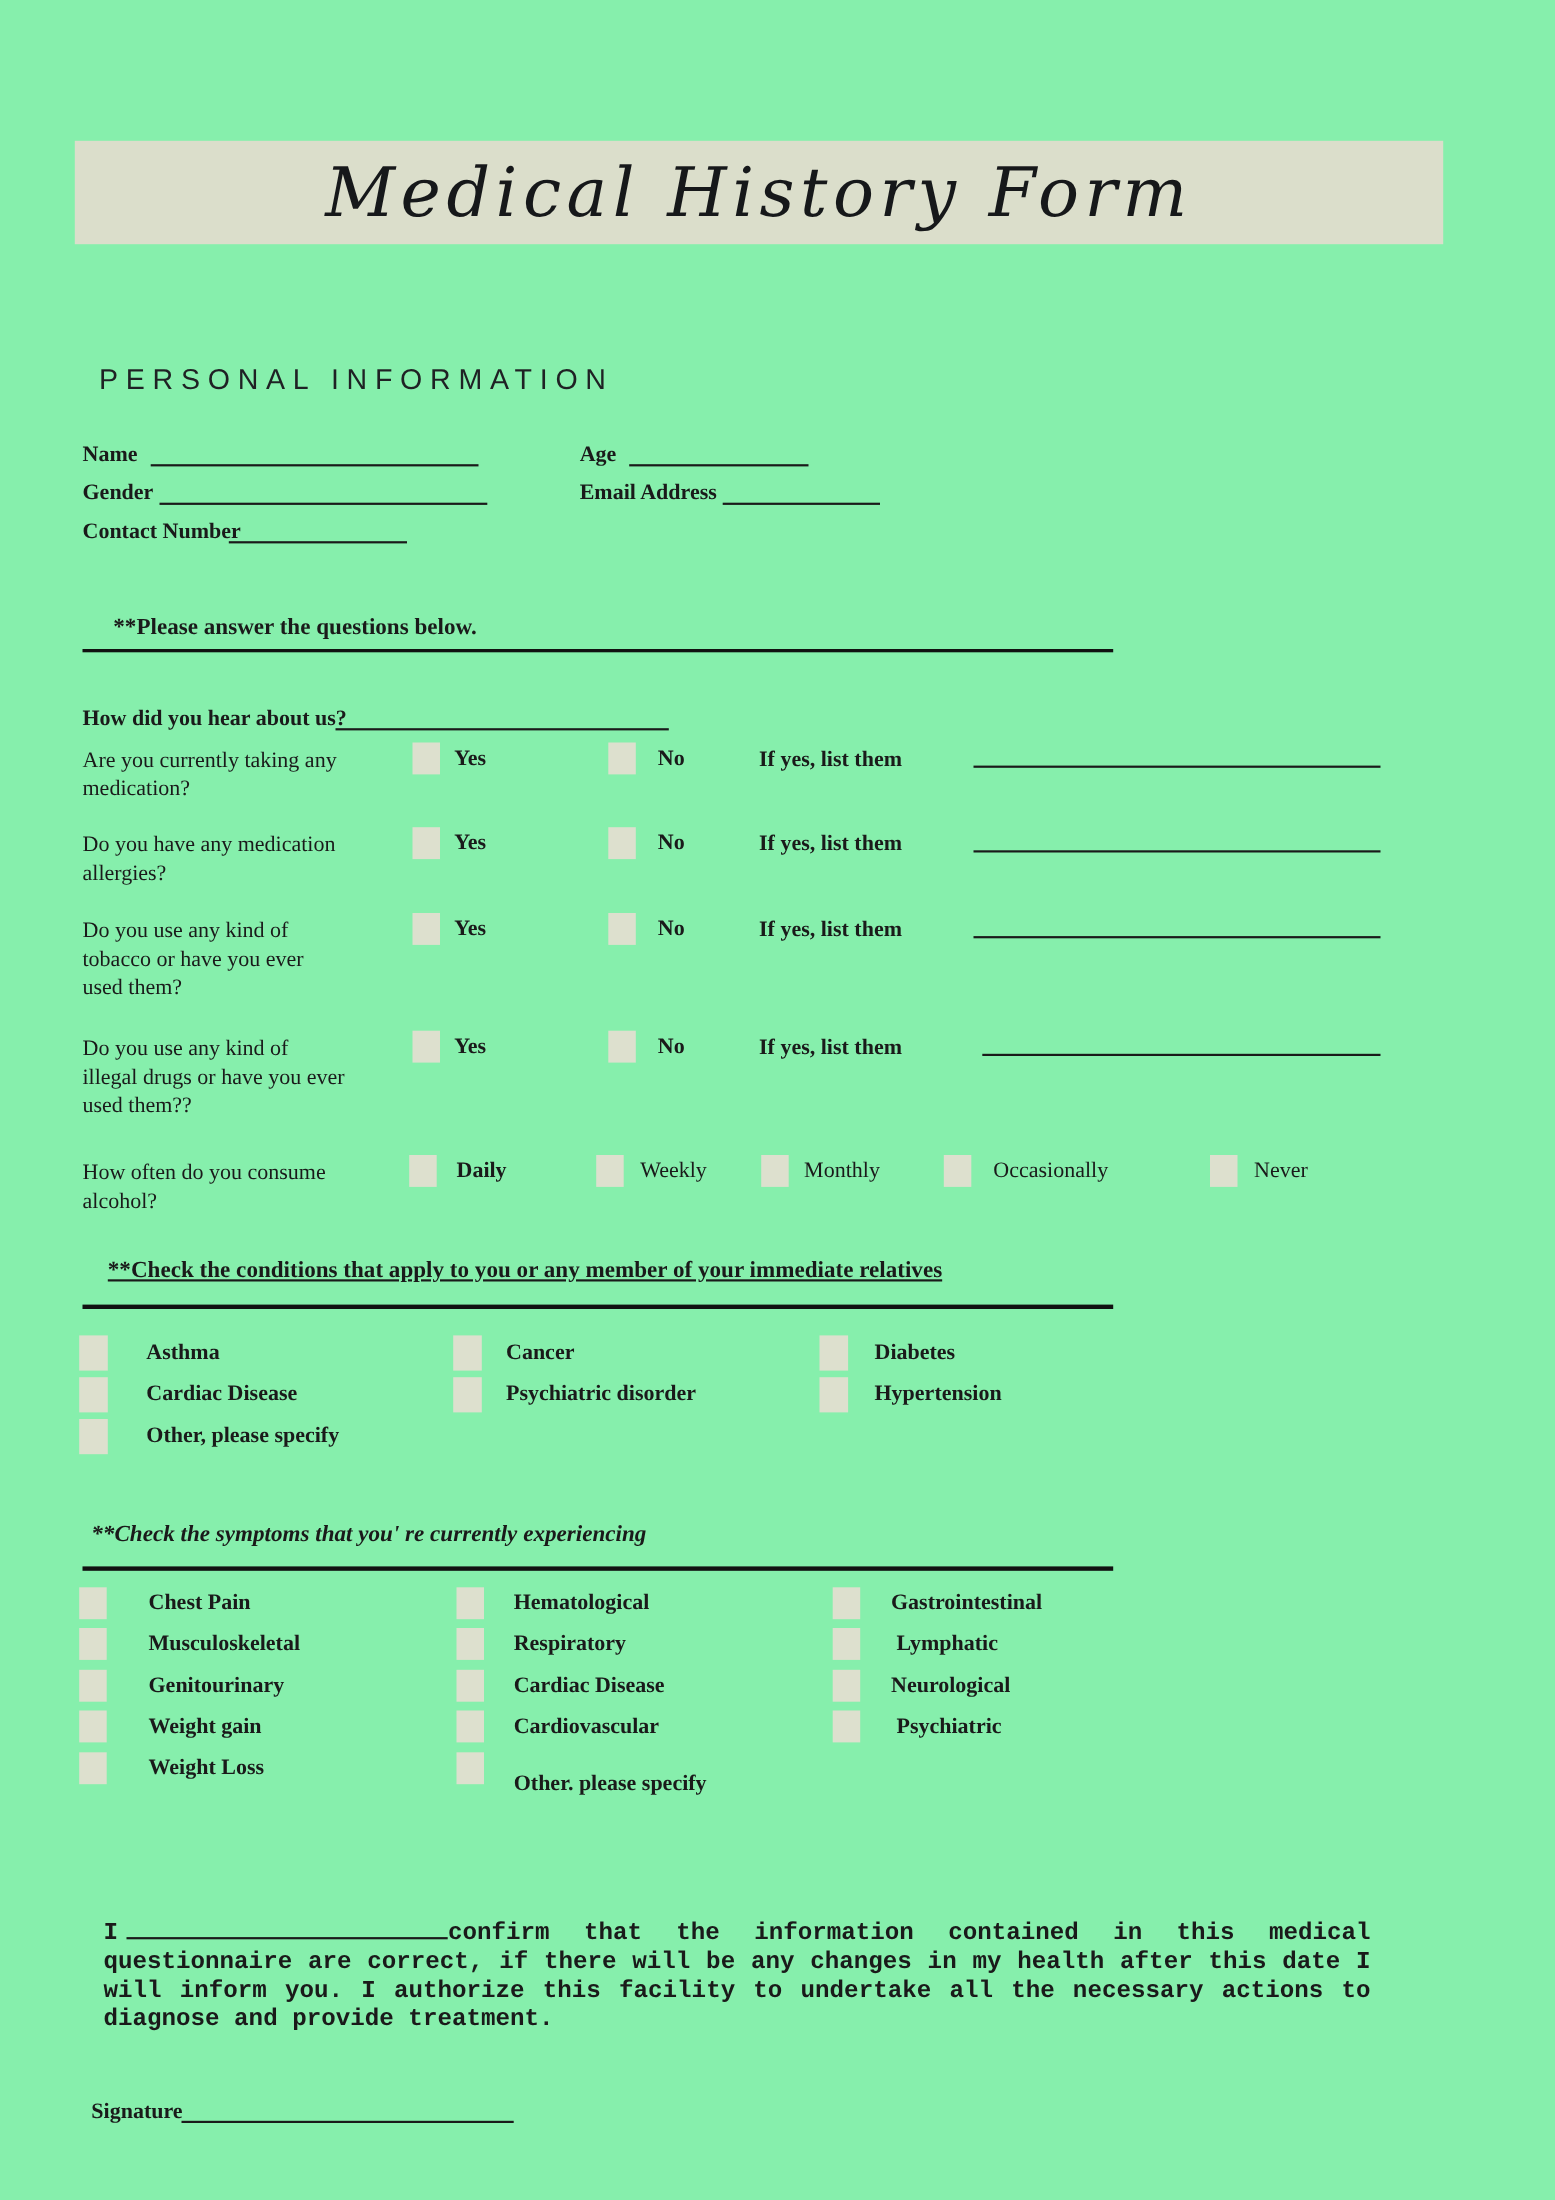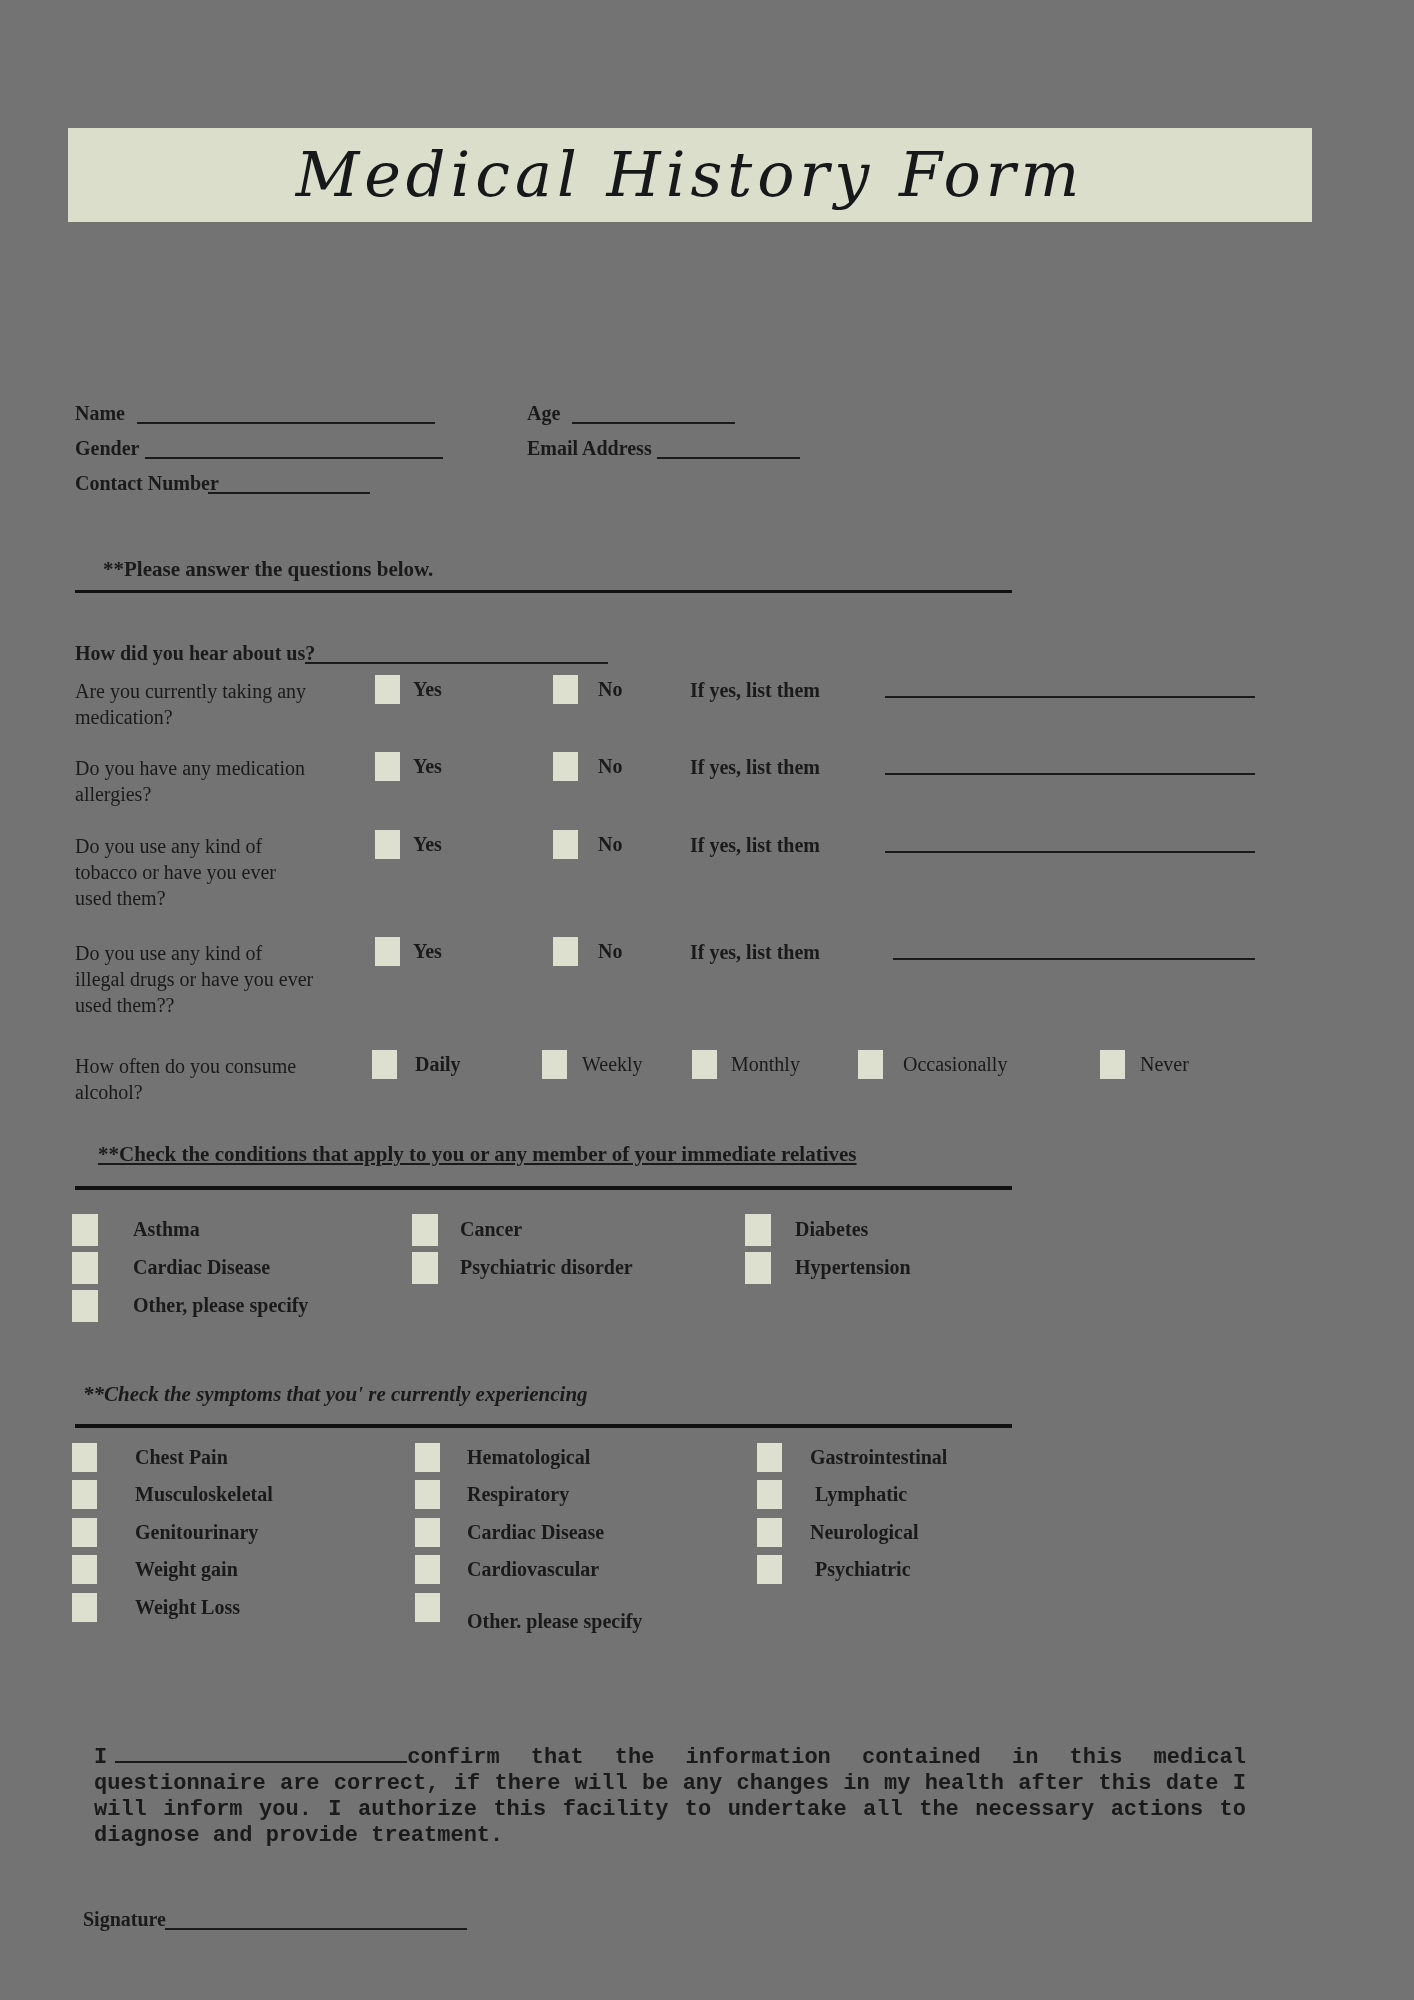--- a/index.html
+++ b/index.html
@@ -1,20 +1,20 @@
 <!DOCTYPE html>
 <html><head>
 <meta charset="utf-8">
 <style>
   html, body { margin: 0; padding: 0; background: #ffffff; }
   .page {
     position: relative;
     width: 1414px;
     height: 2000px;
-    background: #737373;
+    background: #86efac;
     font-family: "Liberation Serif", serif;
     color: #1a1a1a;
     overflow: hidden;
   }
   .abs { position: absolute; }
 
   
   .banner {
     left: 68px; top: 128px;
     width: 1244px; height: 94px;
@@ -74,20 +74,21 @@
 </style>
 </head>
 <body>
 
 <div class="page">
 
   <div class="abs banner" style="background-color: rgb(219, 222, 203);">
     <div class="form-title">Medical History Form</div>
   </div>
 
+  <div class="abs section-heading" style="left:90px; top:330px;">PERSONAL INFORMATION</div>
 
   <span class="abs lbl" style="left:75px; top:402px;">Name</span>
   <div class="abs uline" style="left:137px; top:404px; width:298px;"></div>
   <span class="abs lbl" style="left:527px; top:402px;">Age</span>
   <div class="abs uline" style="left:572px; top:404px; width:163px;"></div>
 
   <span class="abs lbl" style="left:75px; top:437px;">Gender</span>
   <div class="abs uline" style="left:145px; top:439px; width:298px;"></div>
   <span class="abs lbl" style="left:527px; top:437px;">Email Address</span>
   <div class="abs uline" style="left:657px; top:439px; width:143px;"></div>

